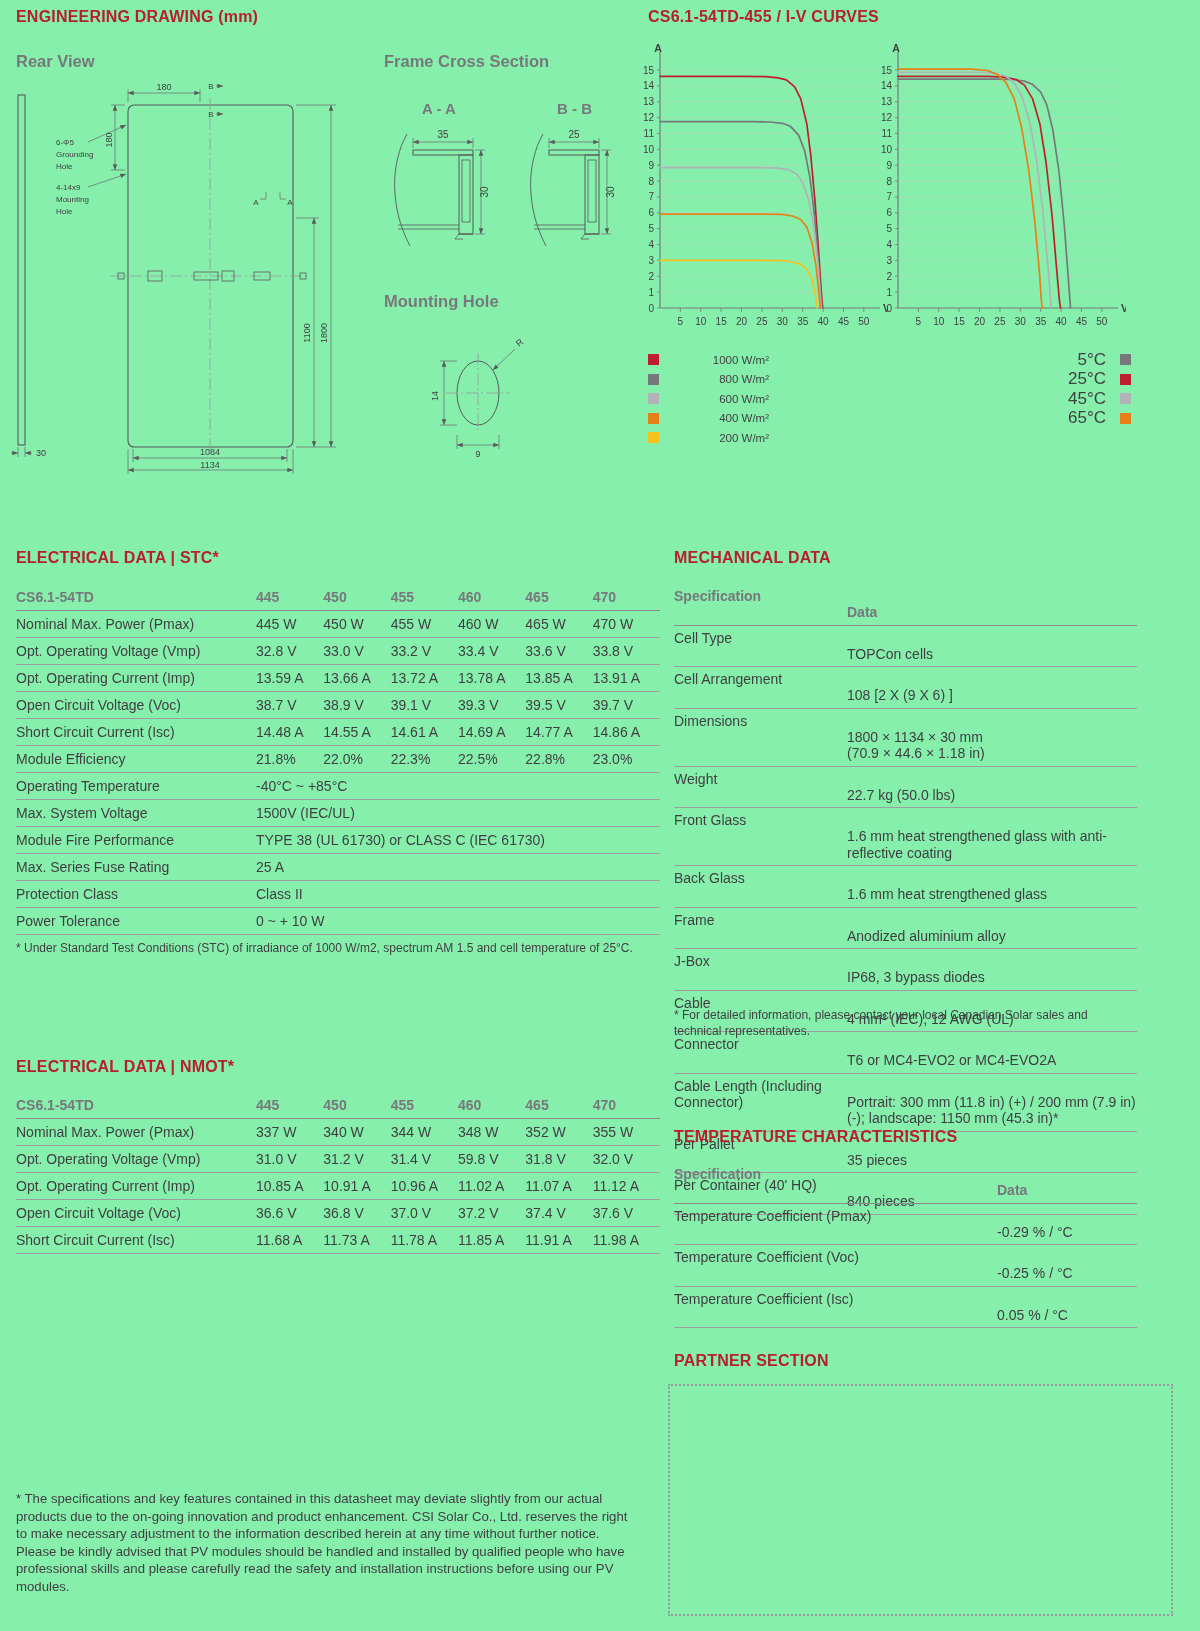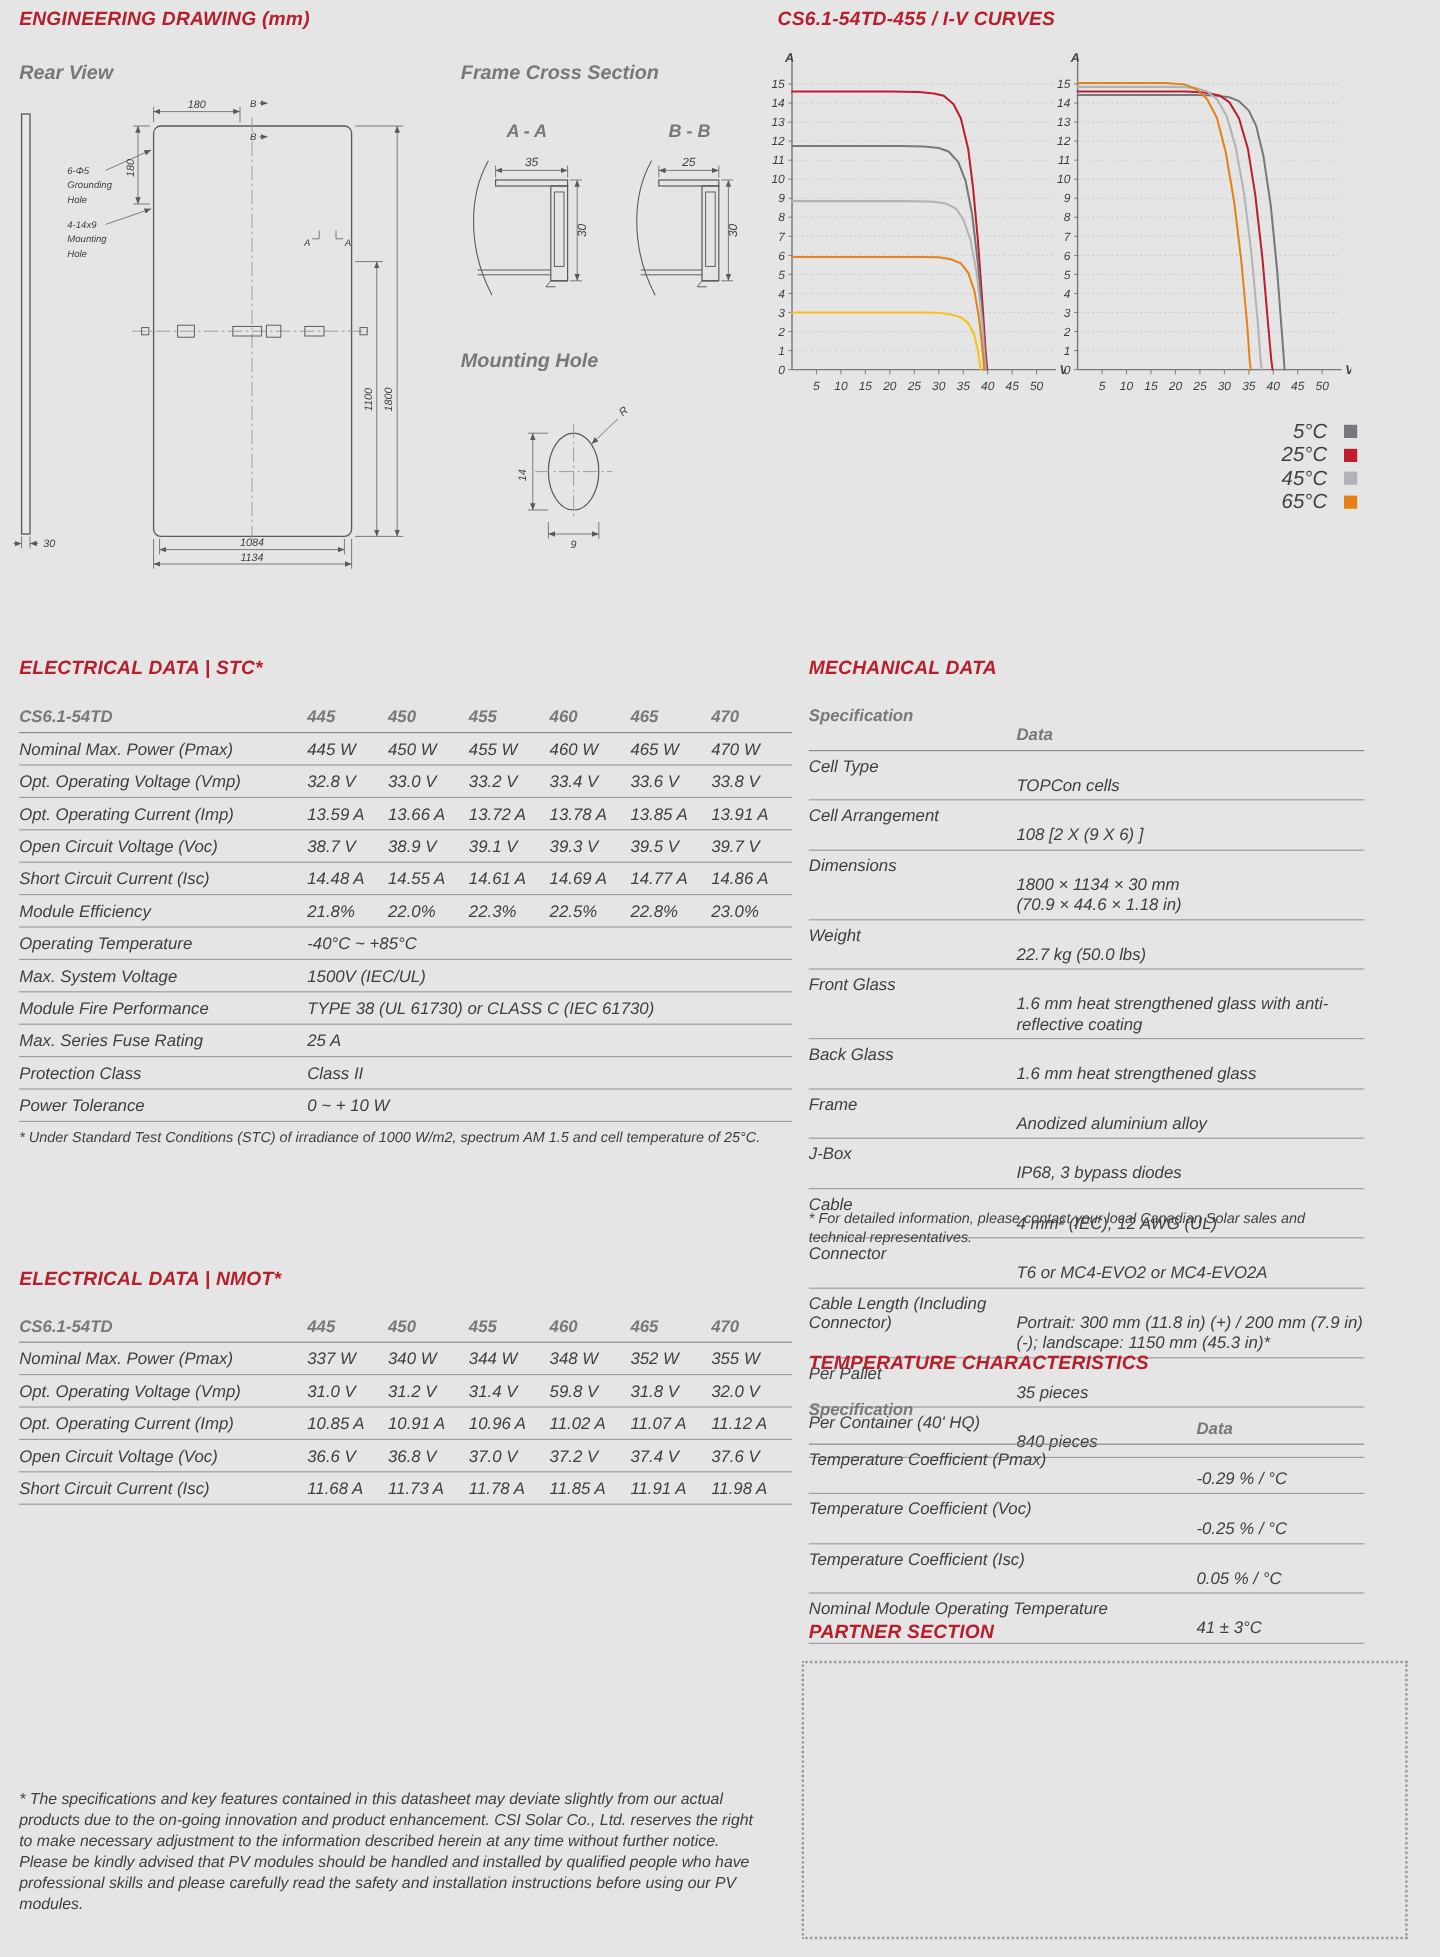--- a/index.html
+++ b/index.html
@@ -1,17 +1,17 @@
 <!DOCTYPE html>
 <html><head>
 <meta charset="utf-8">
 <style>
   html,body{margin:0;padding:0;background:#fff;}
-  .page{position:relative;width:1200px;height:1631px;background:#e5e5e5;overflow:hidden;
-        font-family:"Liberation Sans",sans-serif;color:#3f3f41;font-style:italic;}
+  .page{position:relative;width:1200px;height:1631px;background:#86efac;overflow:hidden;
+        font-family:"Liberation Sans",sans-serif;color:#3f3f41;}
   .abs{position:absolute;}
   .sec-title{font-size:16px;font-weight:bold;color:#b5202c;letter-spacing:.2px;}
   .sub{font-size:16.5px;font-weight:bold;color:#77787b;}
   
   .t6 .r6{display:grid;grid-template-columns:240px repeat(6,1fr);border-bottom:1px solid #9d9e9f;
           padding:4.5px 0;font-size:14px;line-height:17px;}
   .t6 .r6.head{color:#77787b;font-weight:bold;border-bottom:1.5px solid #8a8b8d;}
   .t6 .lab{padding-right:4px;}
   .t6 .span6{grid-column:2/8;}
   
@@ -340,20 +340,42 @@
       <line x1="243.84615384615384" y1="270" x2="243.84615384615384" y2="274" stroke="#77787b" stroke-width="0.8"></line>
       <text x="243.84615384615384" y="287" text-anchor="middle" class="tick">50</text>
       <text x="38" y="14" text-anchor="middle" class="unit">A</text>
       <text x="263" y="274" class="unit">V</text>
       <path d="M40.0,41.2 L137.8,41.2 L154.2,41.5 L166.4,43.1 L174.5,46.3 L182.7,54.2 L188.8,66.9 L194.9,92.3 L201.0,133.5 L206.3,187.5 L210.4,241.4 L212.5,270.0" fill="none" stroke="#77787b" stroke-width="1.7" stroke-linejoin="round" stroke-linecap="round"></path>
       <path d="M40.0,38.3 L129.7,38.3 L146.0,39.1 L158.2,41.5 L166.4,47.1 L174.5,60.6 L181.9,85.9 L188.0,124.0 L194.1,178.0 L199.0,235.1 L201.4,262.1 L202.5,270.0" fill="none" stroke="#bf1e2e" stroke-width="1.7" stroke-linejoin="round" stroke-linecap="round"></path>
       <path d="M40.0,34.4 L121.5,34.4 L137.8,35.2 L148.0,38.3 L156.2,44.7 L164.3,59.0 L171.7,84.4 L178.6,122.4 L184.7,171.6 L190.0,228.7 L192.5,262.1 L193.3,270.0" fill="none" stroke="#b1b3b6" stroke-width="1.7" stroke-linejoin="round" stroke-linecap="round"></path>
       <path d="M40.0,31.2 L113.4,31.2 L129.7,32.5 L139.9,36.8 L148.0,44.7 L156.2,60.6 L163.5,89.1 L170.5,130.4 L176.6,181.1 L181.5,235.1 L183.5,263.7 L184.3,270.0" fill="none" stroke="#e8801a" stroke-width="1.7" stroke-linejoin="round" stroke-linecap="round"></path>
     </svg>
 
+  <div class="legend left" style="left:648px;top:350px">
+      <div class="leg-row">
+        <span class="sw" style="background: rgb(191, 30, 46);"></span>
+        <span class="leg-lbl">1000 W/m²</span>
+      </div>
+      <div class="leg-row">
+        <span class="sw" style="background: rgb(119, 120, 123);"></span>
+        <span class="leg-lbl">800 W/m²</span>
+      </div>
+      <div class="leg-row">
+        <span class="sw" style="background: rgb(177, 179, 182);"></span>
+        <span class="leg-lbl">600 W/m²</span>
+      </div>
+      <div class="leg-row">
+        <span class="sw" style="background: rgb(232, 128, 26);"></span>
+        <span class="leg-lbl">400 W/m²</span>
+      </div>
+      <div class="leg-row">
+        <span class="sw" style="background: rgb(246, 194, 28);"></span>
+        <span class="leg-lbl">200 W/m²</span>
+      </div>
+    </div>
   <div class="legend right" style="left:955px;top:350px;width:176px">
       <div class="leg-row">
         <span class="leg-lbl">5°C</span>
         <span class="sw" style="background: rgb(119, 120, 123);"></span>
       </div>
       <div class="leg-row">
         <span class="leg-lbl">25°C</span>
         <span class="sw" style="background: rgb(191, 30, 46);"></span>
       </div>
       <div class="leg-row">
@@ -589,24 +611,20 @@
         <div class="data">-0.29 % / °C</div>
       </div>
       <div class="r2">
         <div class="lab">Temperature Coefficient (Voc)</div>
         <div class="data">-0.25 % / °C</div>
       </div>
       <div class="r2">
         <div class="lab">Temperature Coefficient (Isc)</div>
         <div class="data">0.05 % / °C</div>
       </div>
-      <div class="r2">
-        <div class="lab">Nominal Module Operating Temperature</div>
-        <div class="data">41 ± 3°C</div>
-      </div>
     </div>
 
   <div class="abs sec-title" style="left:674px;top:1352px">PARTNER SECTION</div>
   <div class="abs partner-box" style="left:668px;top:1384px;width:501px;height:228px"></div>
 
   <div class="abs footer" style="left:16px;top:1490px;width:620px">
     <div>* The specifications and key features contained in this datasheet may deviate slightly from our actual products due to the on-going innovation and product enhancement. CSI Solar Co., Ltd. reserves the right to make necessary adjustment to the information described herein at any time without further notice.</div>
     <div>Please be kindly advised that PV modules should be handled and installed by qualified people who have professional skills and please carefully read the safety and installation instructions before using our PV modules.</div>
   </div>
 

